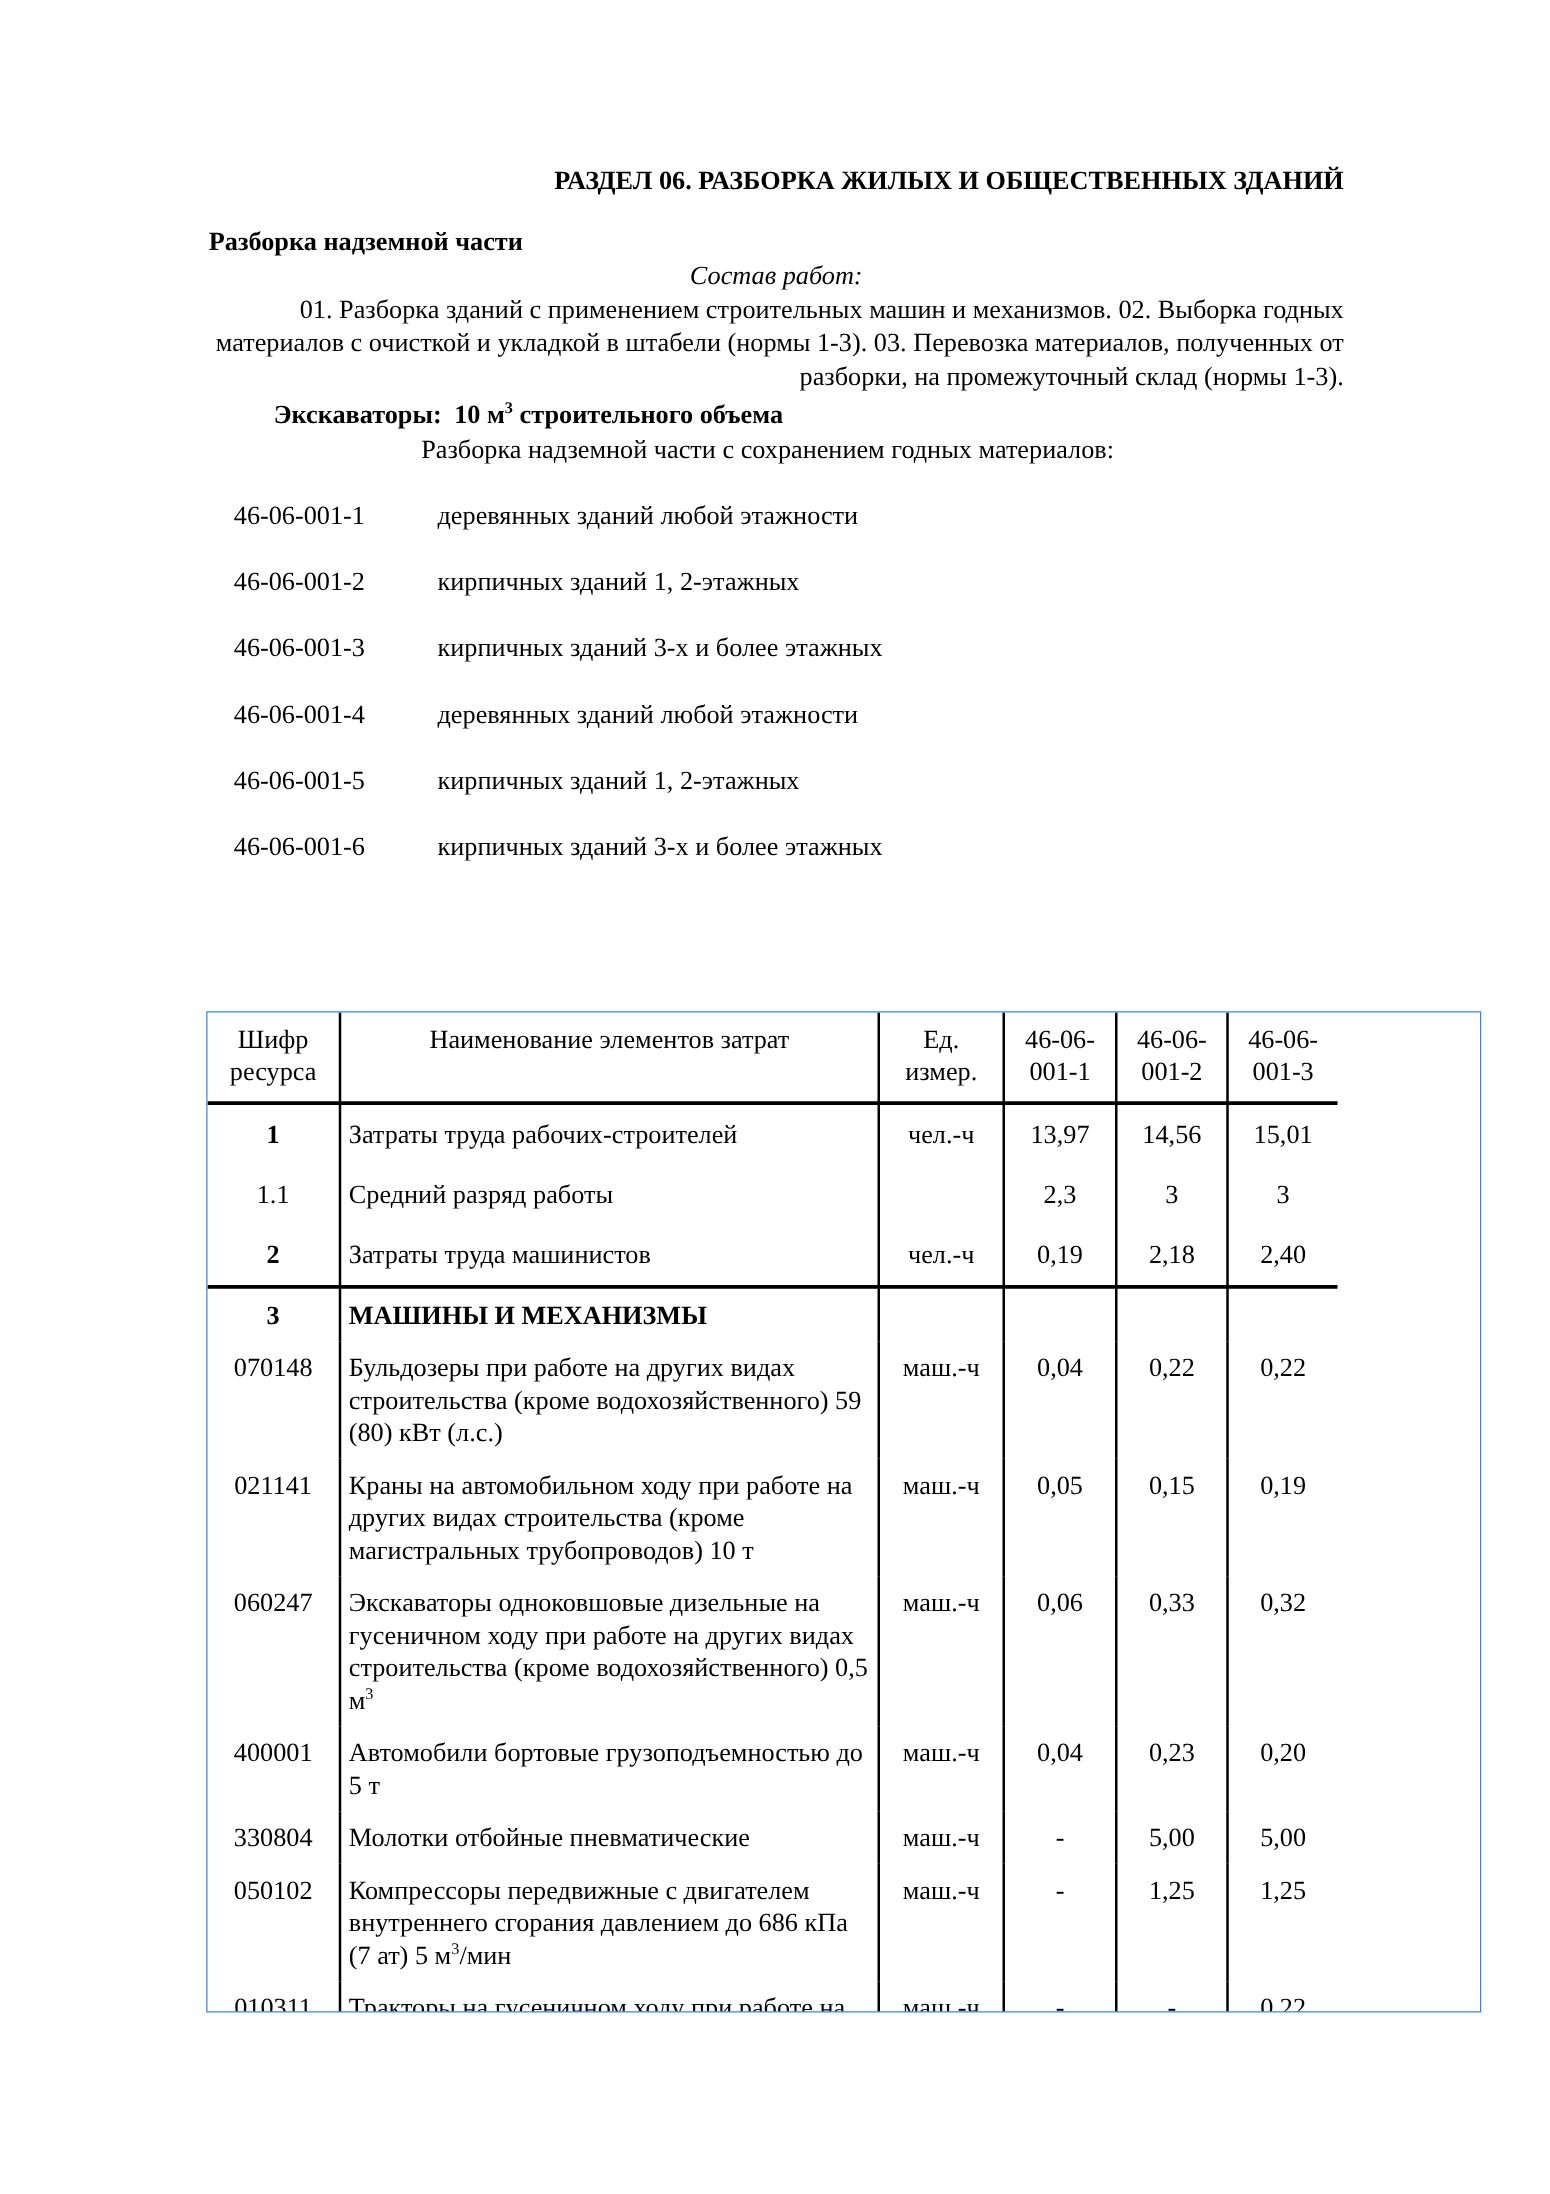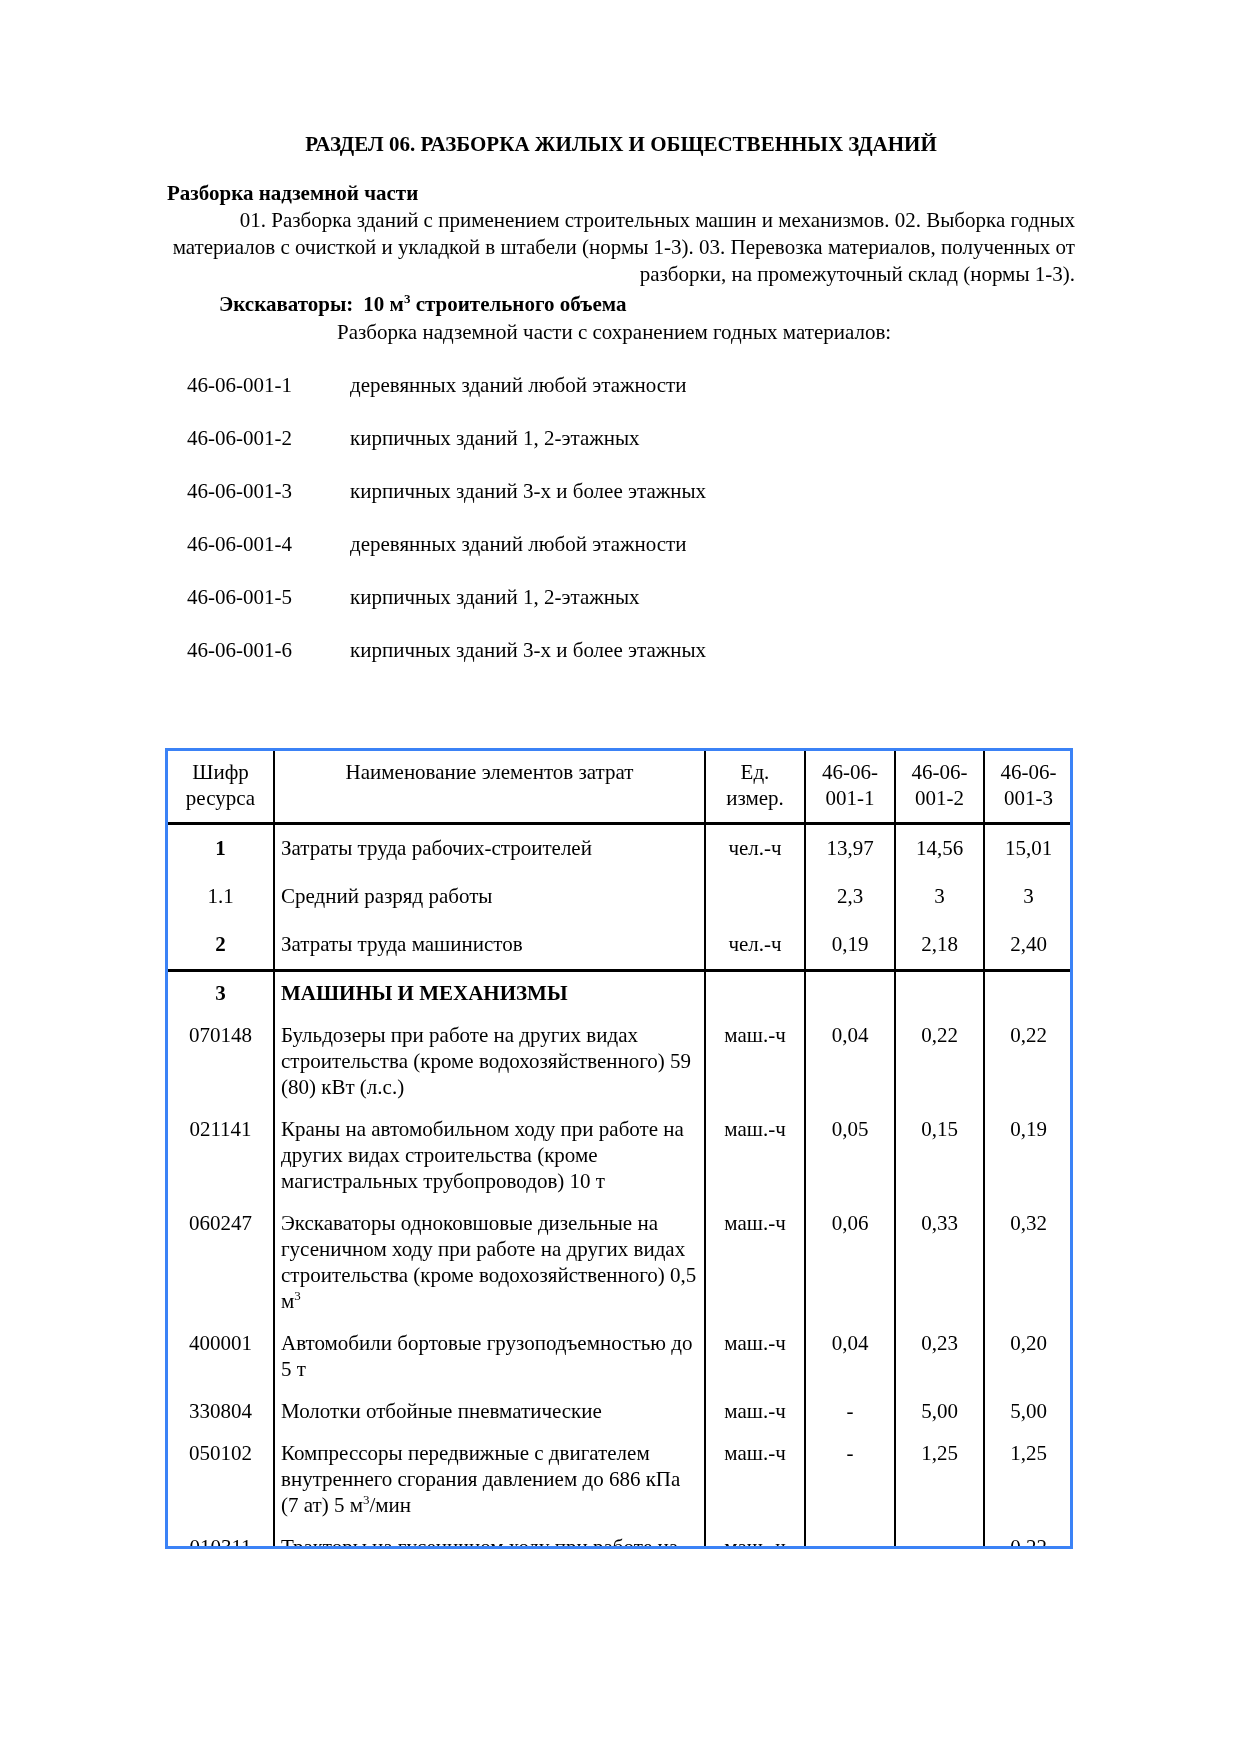--- a/index.html
+++ b/index.html
@@ -6,45 +6,45 @@
   html, body { background: #ffffff; }
   body {
     width: 1240px; height: 1755px;
     font-family: "Liberation Serif", "DejaVu Serif", serif;
     font-size: 21px; line-height: 27px; color: #000;
     overflow: hidden;
   }
   .page { position: relative; width: 1240px; height: 1755px; padding: 131px 165px 0 167px; }
   .b { font-weight: bold; }
 
-  .doc-title { text-align: center; font-weight: bold; margin-bottom: 22px; }
+  .doc-title { text-align: right; font-weight: bold; margin-bottom: 22px; }
 
   .caption-row { display: flex; }
   .caption-label { width: 355px; flex: none; font-weight: bold; }
   .caption-sub { font-weight: bold; }
 
   .works-heading { text-align: center; font-style: italic; }
   .works-text { text-align: right; }
 
   .measure-line { margin-top: 3px; padding-left: 52px; font-weight: bold; }
   .measure-value { margin-left: 10px; }
 
   .group-heading { margin-top: 1px; padding-left: 170px; }
   .group-heading.second { margin-top: 9px; }
 
   .norm { display: flex; margin: 26px 0 0 20px; }
   .norm-code { width: 163px; flex: none; }
 
   sup { font-size: 0.62em; line-height: 0; }
 
   .table-clip {
-    margin-top: 84px; margin-left: -2px;
-    width: 908px; height: 801px;
+    margin-top: 118px; margin-left: -2px;
+    width: 1020px; height: 801px;
     overflow: hidden;
-    border: 3px solid #3b82f6;
+    border: 1px solid #3b82f6;
   }
   table.costs {
     border-collapse: collapse; table-layout: fixed;
     width: 904px; line-height: 26px;
   }
   th, td { vertical-align: top; font-weight: normal; text-align: center; }
   th { padding: 8px 4px 11px; white-space: pre-line; }
   thead tr { border-bottom: 3px solid #000; }
   .col-sep { border-left: 2px solid #000; }
   #tbody-1 { border-top: 3px solid #000; }
@@ -56,20 +56,21 @@
 <body>
 
 <div class="page">
 
   <div class="doc-title">РАЗДЕЛ 06. РАЗБОРКА ЖИЛЫХ И ОБЩЕСТВЕННЫХ ЗДАНИЙ</div>
 
   <div class="caption-row">
     <span class="caption-sub">Разборка надземной части</span>
   </div>
 
+  <div class="works-heading">Состав работ:</div>
   <div class="works-text">01. Разборка зданий с применением строительных машин и механизмов. 02. Выборка годных материалов с очисткой и укладкой в штабели (нормы 1-3). 03. Перевозка материалов, полученных от разборки, на промежуточный склад (нормы 1-3).</div>
 
   <div class="measure-line"><span>Экскаваторы:</span><span class="measure-value"><span>10 м</span><sup>3</sup><span> строительного объема</span></span></div>
 
   <div class="group-heading">Разборка надземной части с сохранением годных материалов:</div>
   <div class="norm-list">
   <div class="norm">
     <span class="norm-code">46-06-001-1</span>
     <span class="norm-desc">деревянных зданий любой этажности</span>
   </div>

